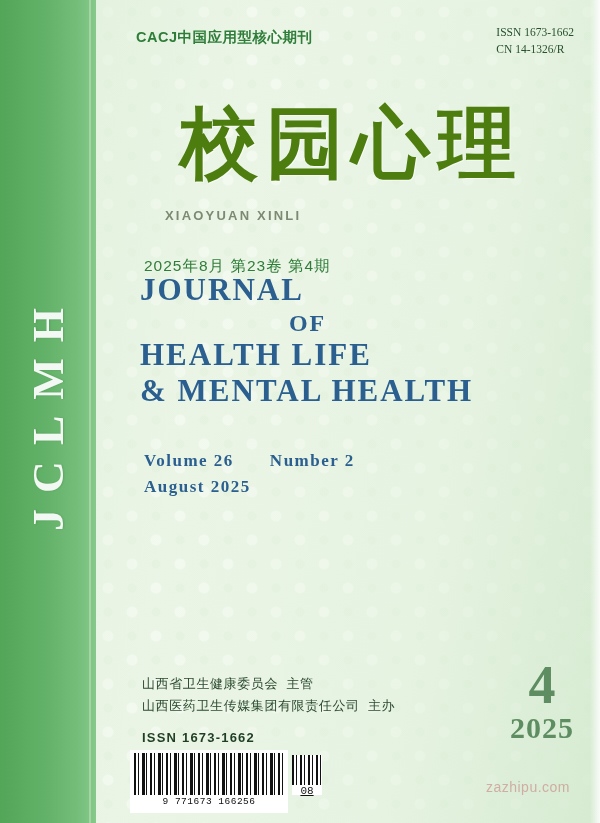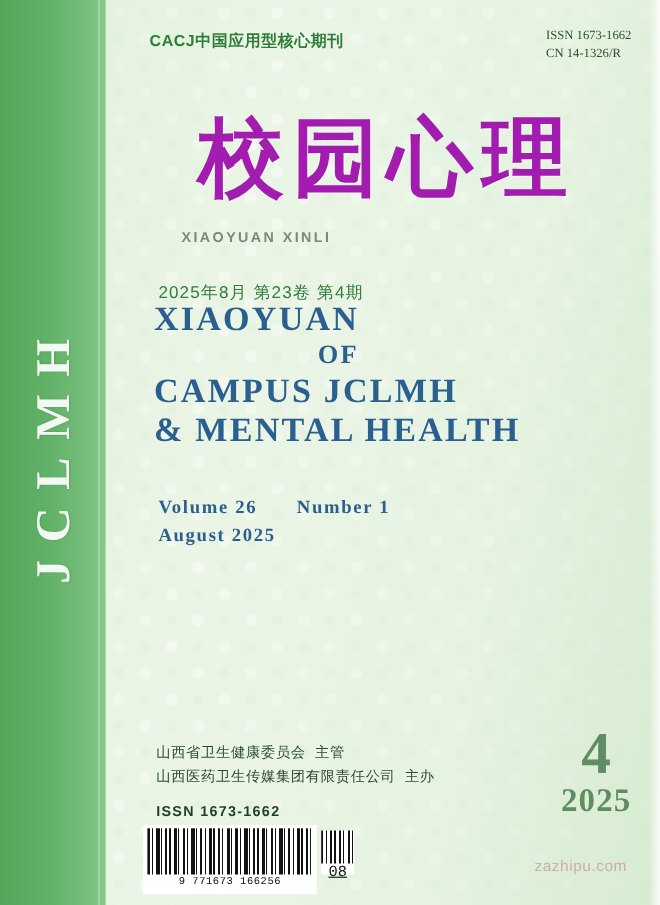--- a/index.html
+++ b/index.html
@@ -120,21 +120,21 @@
 
   .cn-title {
     position: absolute;
     left: 46px;
     top: 92px;
     width: 420px;
     text-align: center;
     font-family: "Liberation Serif", serif;
     font-size: 78px;
     font-weight: bold;
-    color: #a21caf;
+    color: #4d7c0f;
     letter-spacing: 8px;
     text-shadow: 1px 1px 0 rgba(255,255,255,0.6);
   }
 
   .pinyin {
     position: absolute;
     left: 48px;
     top: 208px;
     font-family: "Liberation Sans", sans-serif;
     font-size: 13px;
@@ -240,21 +240,21 @@
     width: 30px;
     height: 40px;
     background: #fff;
   }
   .barcode-addon .bars2 {
     height: 30px;
     background-image: repeating-linear-gradient(90deg,#111 0 2px,#fff 2px 4px,#111 4px 5px,#fff 5px 8px);
   }
   .barcode-addon .num2 {
     font-family: "Liberation Mono", monospace;
-    font-size: 14px;
+    font-size: 11px;
     text-align: center;
     color: #111;
     text-decoration: underline;
   }
 
   .issue-big {
     position: absolute;
     right: 26px;
     bottom: 78px;
     text-align: center;
@@ -307,28 +307,28 @@
       <div>CN  14-1326/R</div>
     </div>
 
     <div class="cn-title">校园心理</div>
 
     <div class="pinyin">XIAOYUAN XINLI</div>
 
     <div class="issue-line-cn">2025年8月  第23卷  第4期</div>
 
     <div class="en-title">
-      <div class="l1">XIAOYUAN</div>
+      <div class="l1">JOURNAL</div>
       <div class="l2">OF</div>
-      <div class="l3">CAMPUS JCLMH</div>
+      <div class="l3">HEALTH LIFE</div>
       <div class="l4">&amp; MENTAL HEALTH</div>
     </div>
 
     <div class="vol-line">
-      <span>Volume  26</span><span class="num2">Number  1</span>
+      <span>Volume  26</span><span class="num2">Number  2</span>
     </div>
     <div class="date-line">August  2025</div>
 
     <div class="publisher">
       <div>山西省卫生健康委员会  主管</div>
       <div>山西医药卫生传媒集团有限责任公司  主办</div>
     </div>
 
     <div class="issn-bottom">ISSN 1673-1662</div>
 

